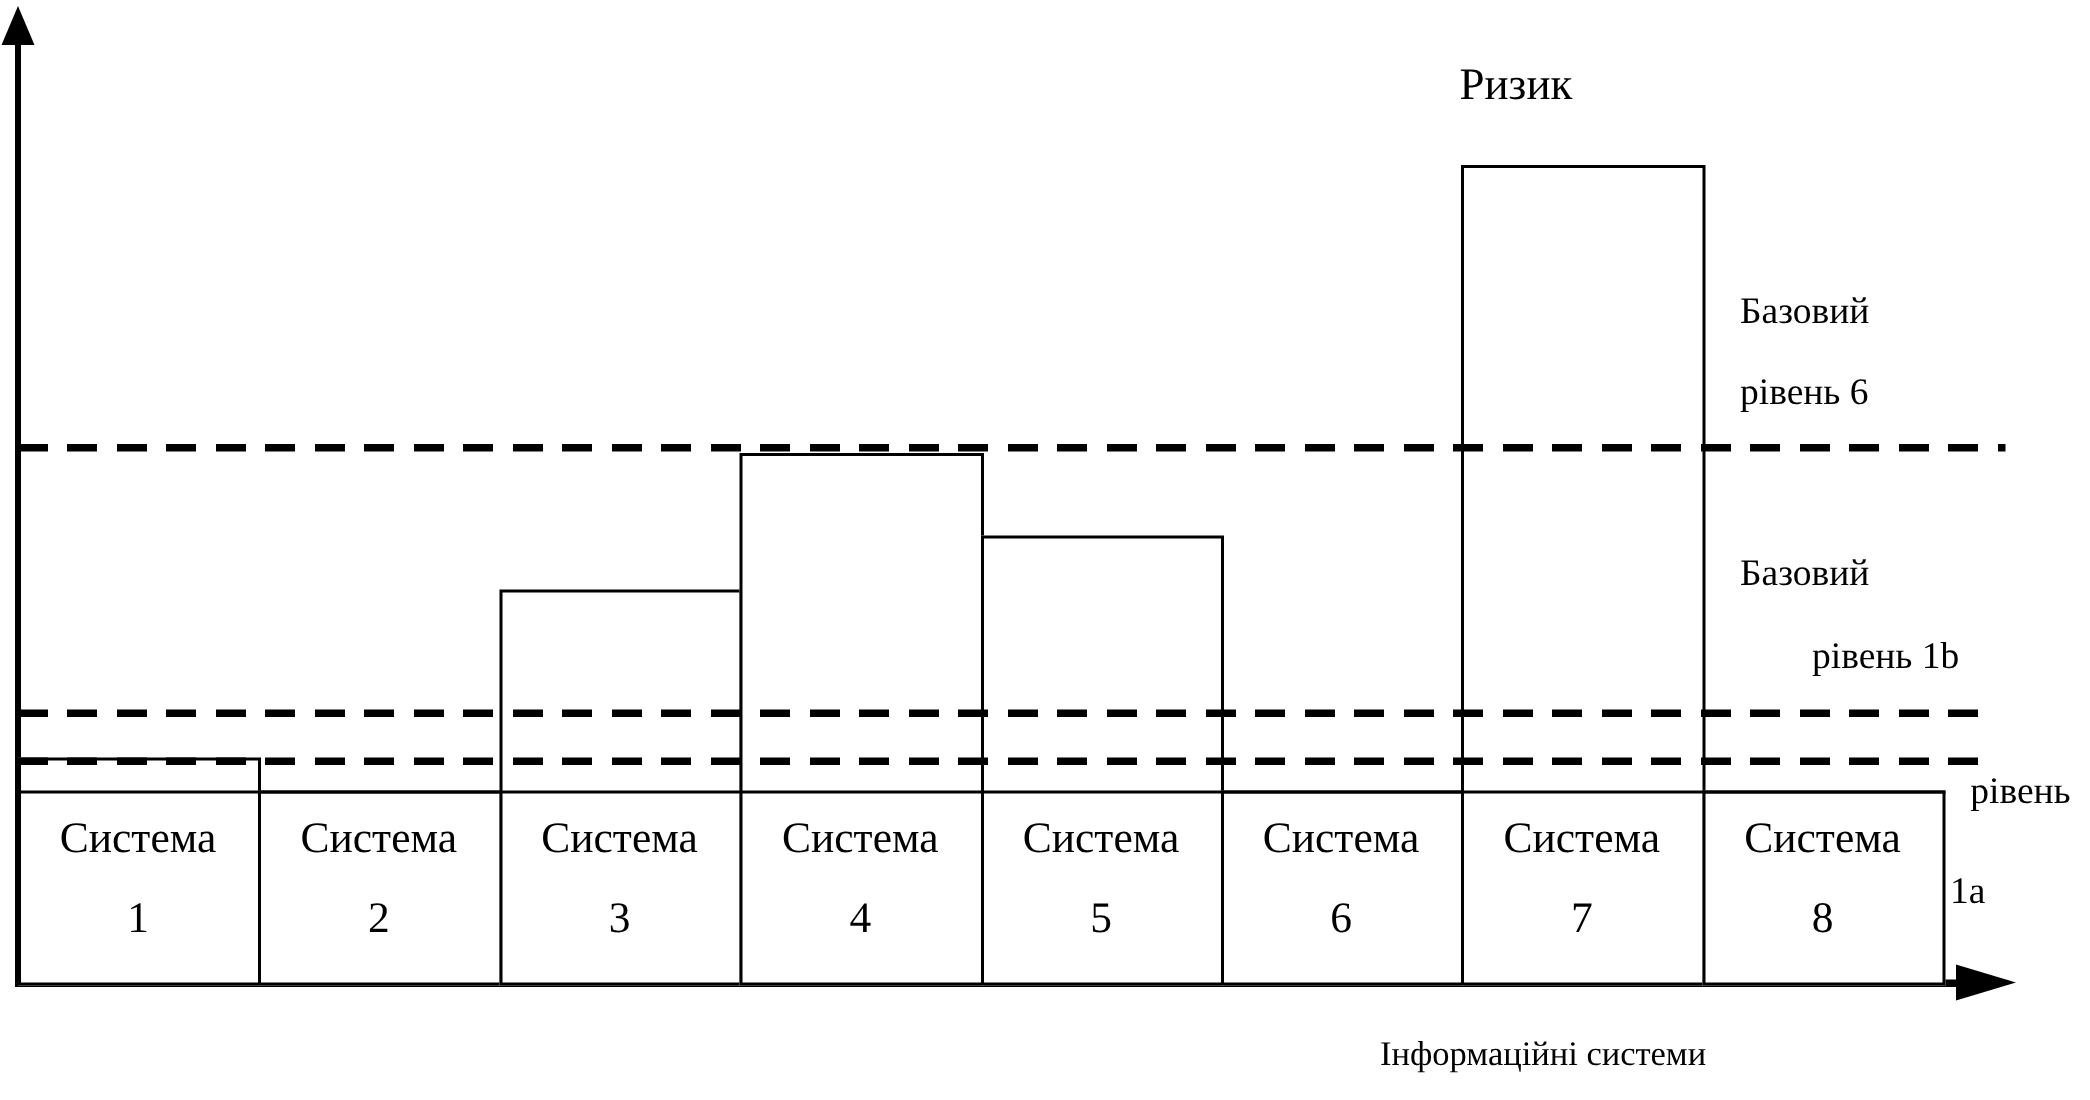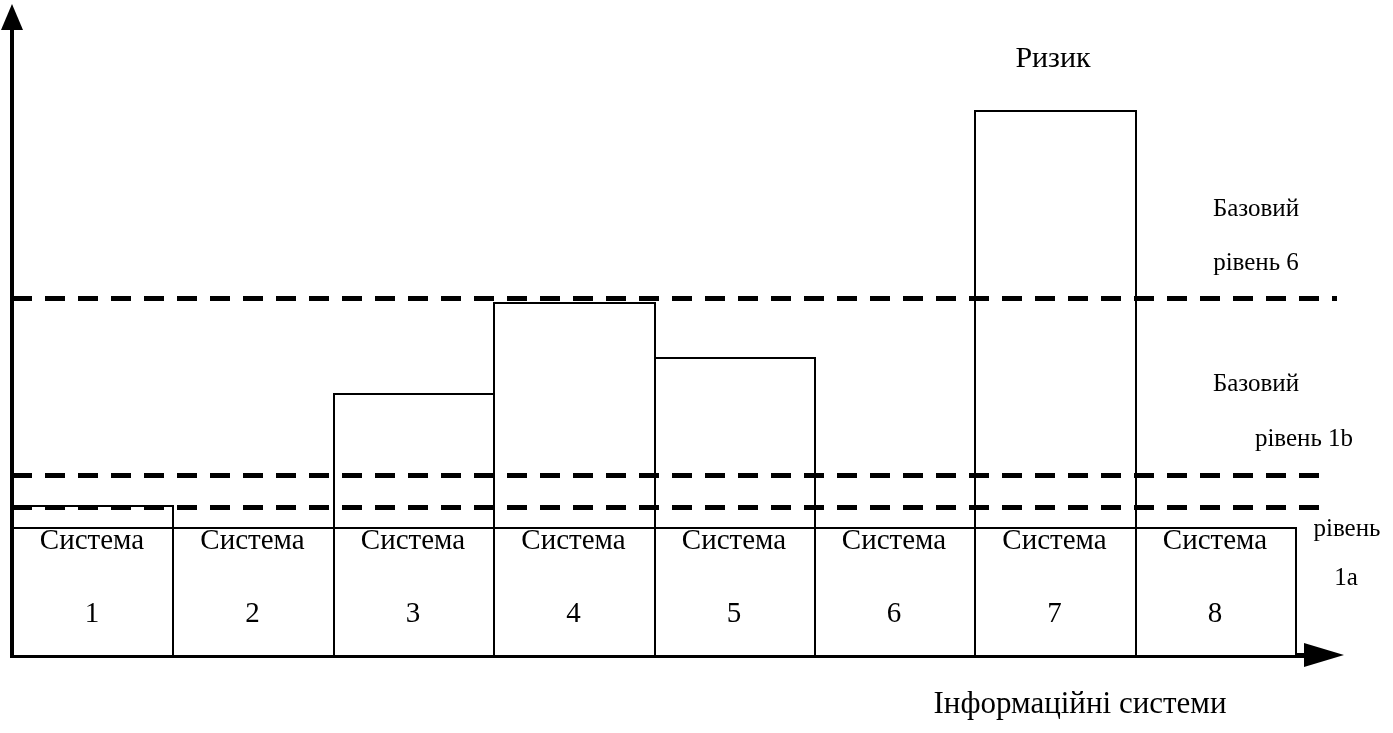--- a/index.html
+++ b/index.html
@@ -15,30 +15,30 @@
   .x-arrow{position:absolute;left:1304px;top:643px;width:0;height:0;
     border-top:12px solid transparent;border-bottom:12px solid transparent;border-left:40px solid #000;}
   
   .bar{position:absolute;background:#fff;border:2px solid #000;box-sizing:border-box;z-index:1;}
   .row-sep{position:absolute;left:12px;top:527px;width:1285px;height:2px;background:#000;z-index:2;}
   
   .dash{position:absolute;height:5px;z-index:3;
     background:repeating-linear-gradient(90deg,#000 0 20px,transparent 20px 33px);}
   
   .txt{position:absolute;z-index:5;font-size:25px;line-height:34px;white-space:nowrap;}
-  .center{text-align:center;}
+  .center{}
   .chart-title{left:973px;top:40px;width:160px;font-size:30px;}
   .t2-l1 {left:1160px;top:191px;width:192px;}
   .t2-l2 {left:1160px;top:245px;width:192px;}
   .t1b-l1{left:1160px;top:366px;width:192px;}
   .t1b-l2{left:1208px;top:421px;width:192px;}
   .t1a-l1{left:1301px;top:511px;width:92px;text-align:center;}
-  .t1a-l2{left:1300px;top:560px;width:92px;}
-  .x-title{left:920px;top:686px;width:320px;font-size:31px;}
-  .cell-word{position:absolute;top:523px;z-index:5;font-size:29px;text-align:center;white-space:nowrap;}
+  .t1a-l2{left:1300px;top:578px;width:92px;}
+  .x-title{left:920px;top:686px;width:320px;font-size:23px;}
+  .cell-word{position:absolute;top:543px;z-index:5;font-size:29px;text-align:center;white-space:nowrap;}
   .cell-num{position:absolute;top:596px;z-index:5;font-size:29px;text-align:center;white-space:nowrap;}
 </style>
 </head>
 <body>
 
 <div class="canvas">
 
   <div class="y-axis"></div>
   <div class="y-arrow"></div>
   <div class="x-axis"></div>

